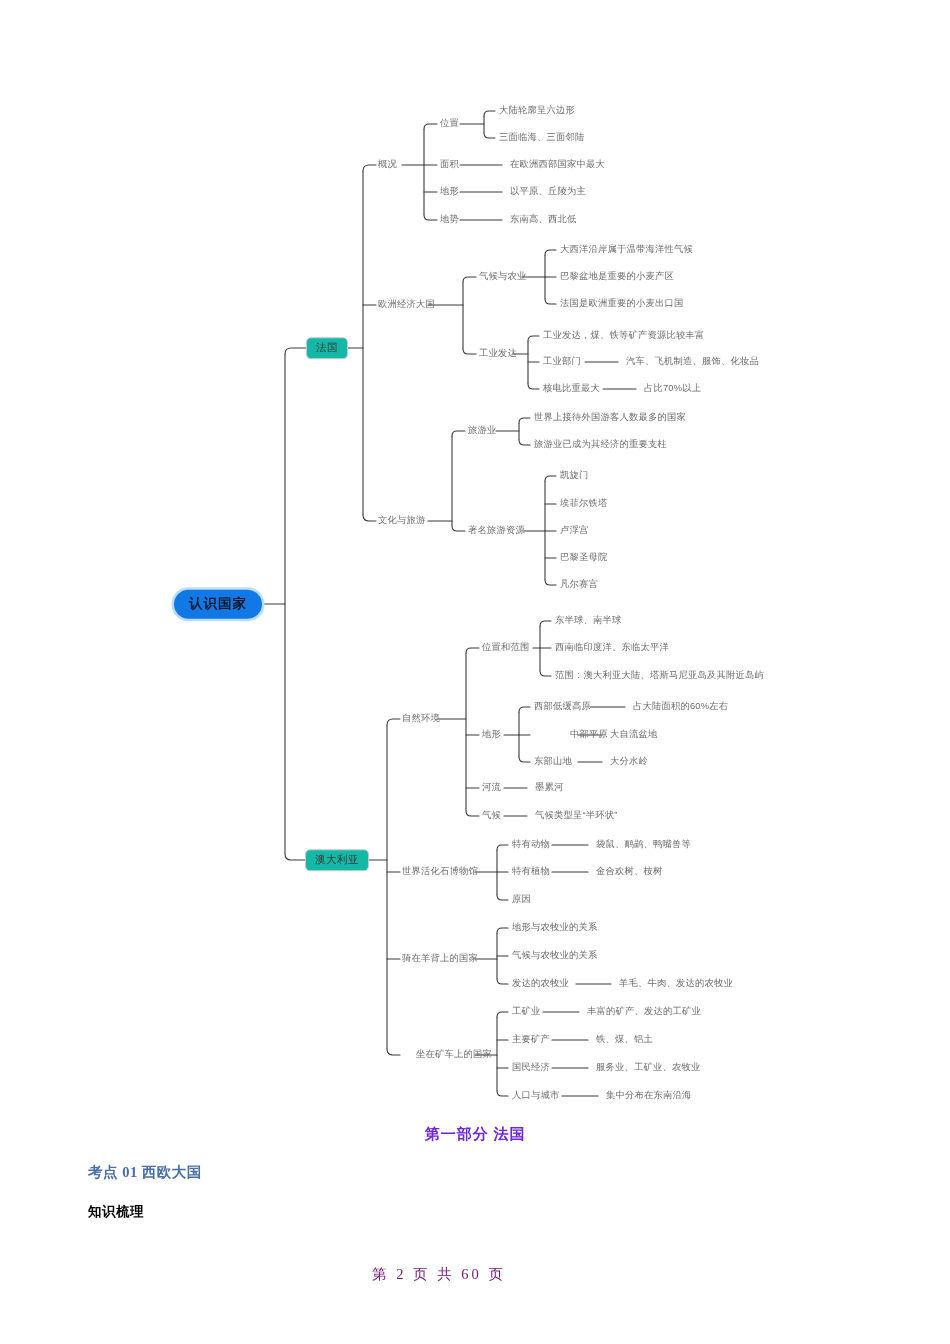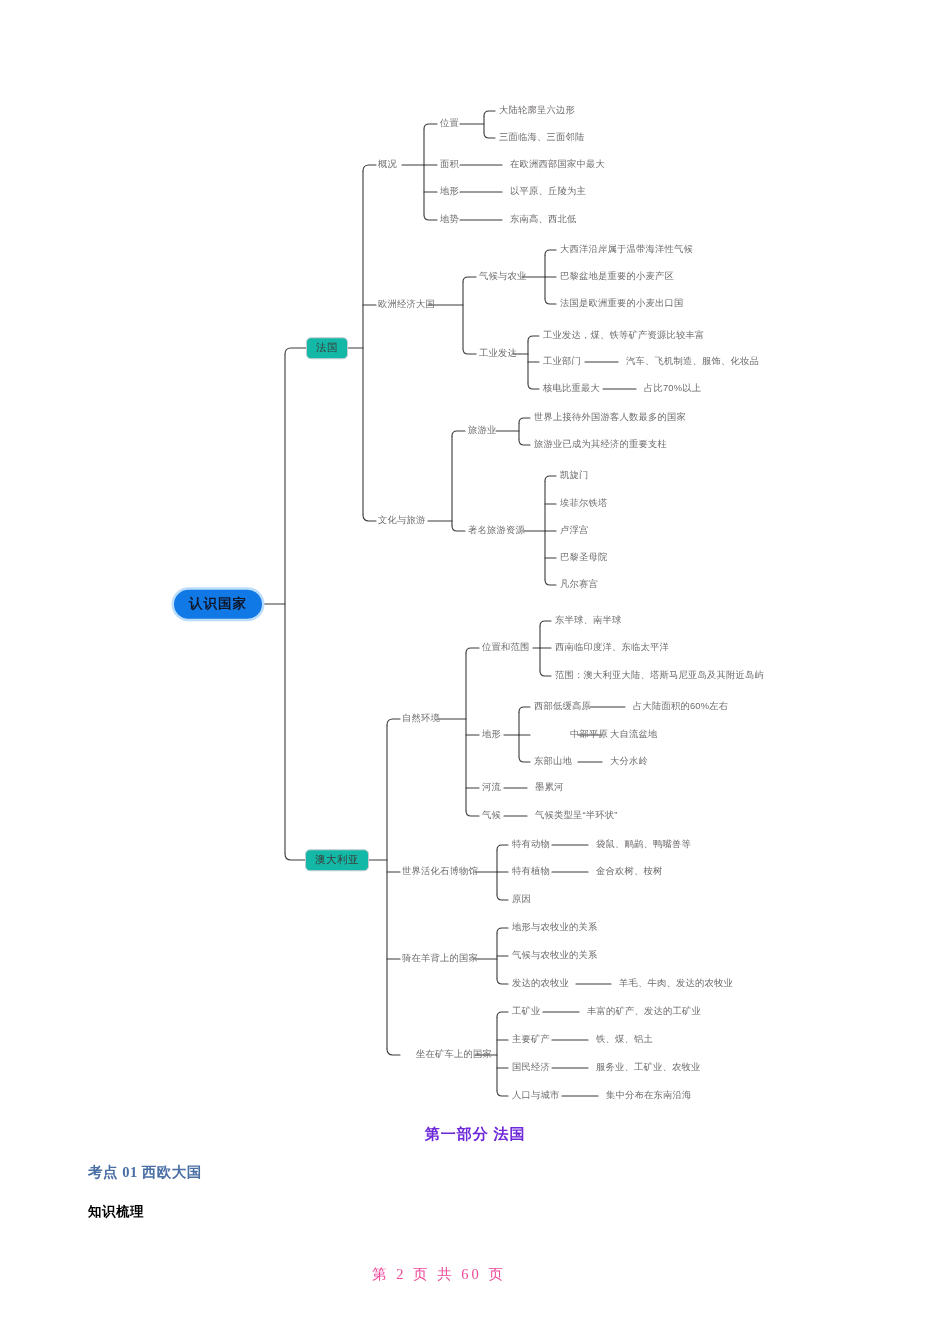--- a/index.html
+++ b/index.html
@@ -111,21 +111,21 @@
     font-weight: 700;
     letter-spacing: .5px;
     font-family: "Liberation Serif", "DejaVu Serif", serif;
   }
   .footer {
     position: absolute;
     left: 0;
     top: 1265px;
     width: 878px;
     text-align: center;
-    color: #ec4899;
+    color: #701a75;
     font-size: 14.5px;
     letter-spacing: 3px;
     font-family: "Liberation Serif", "DejaVu Serif", serif;
   }
 </style>
 </head>
 <body>
 
 <div id="mindmap">
 

